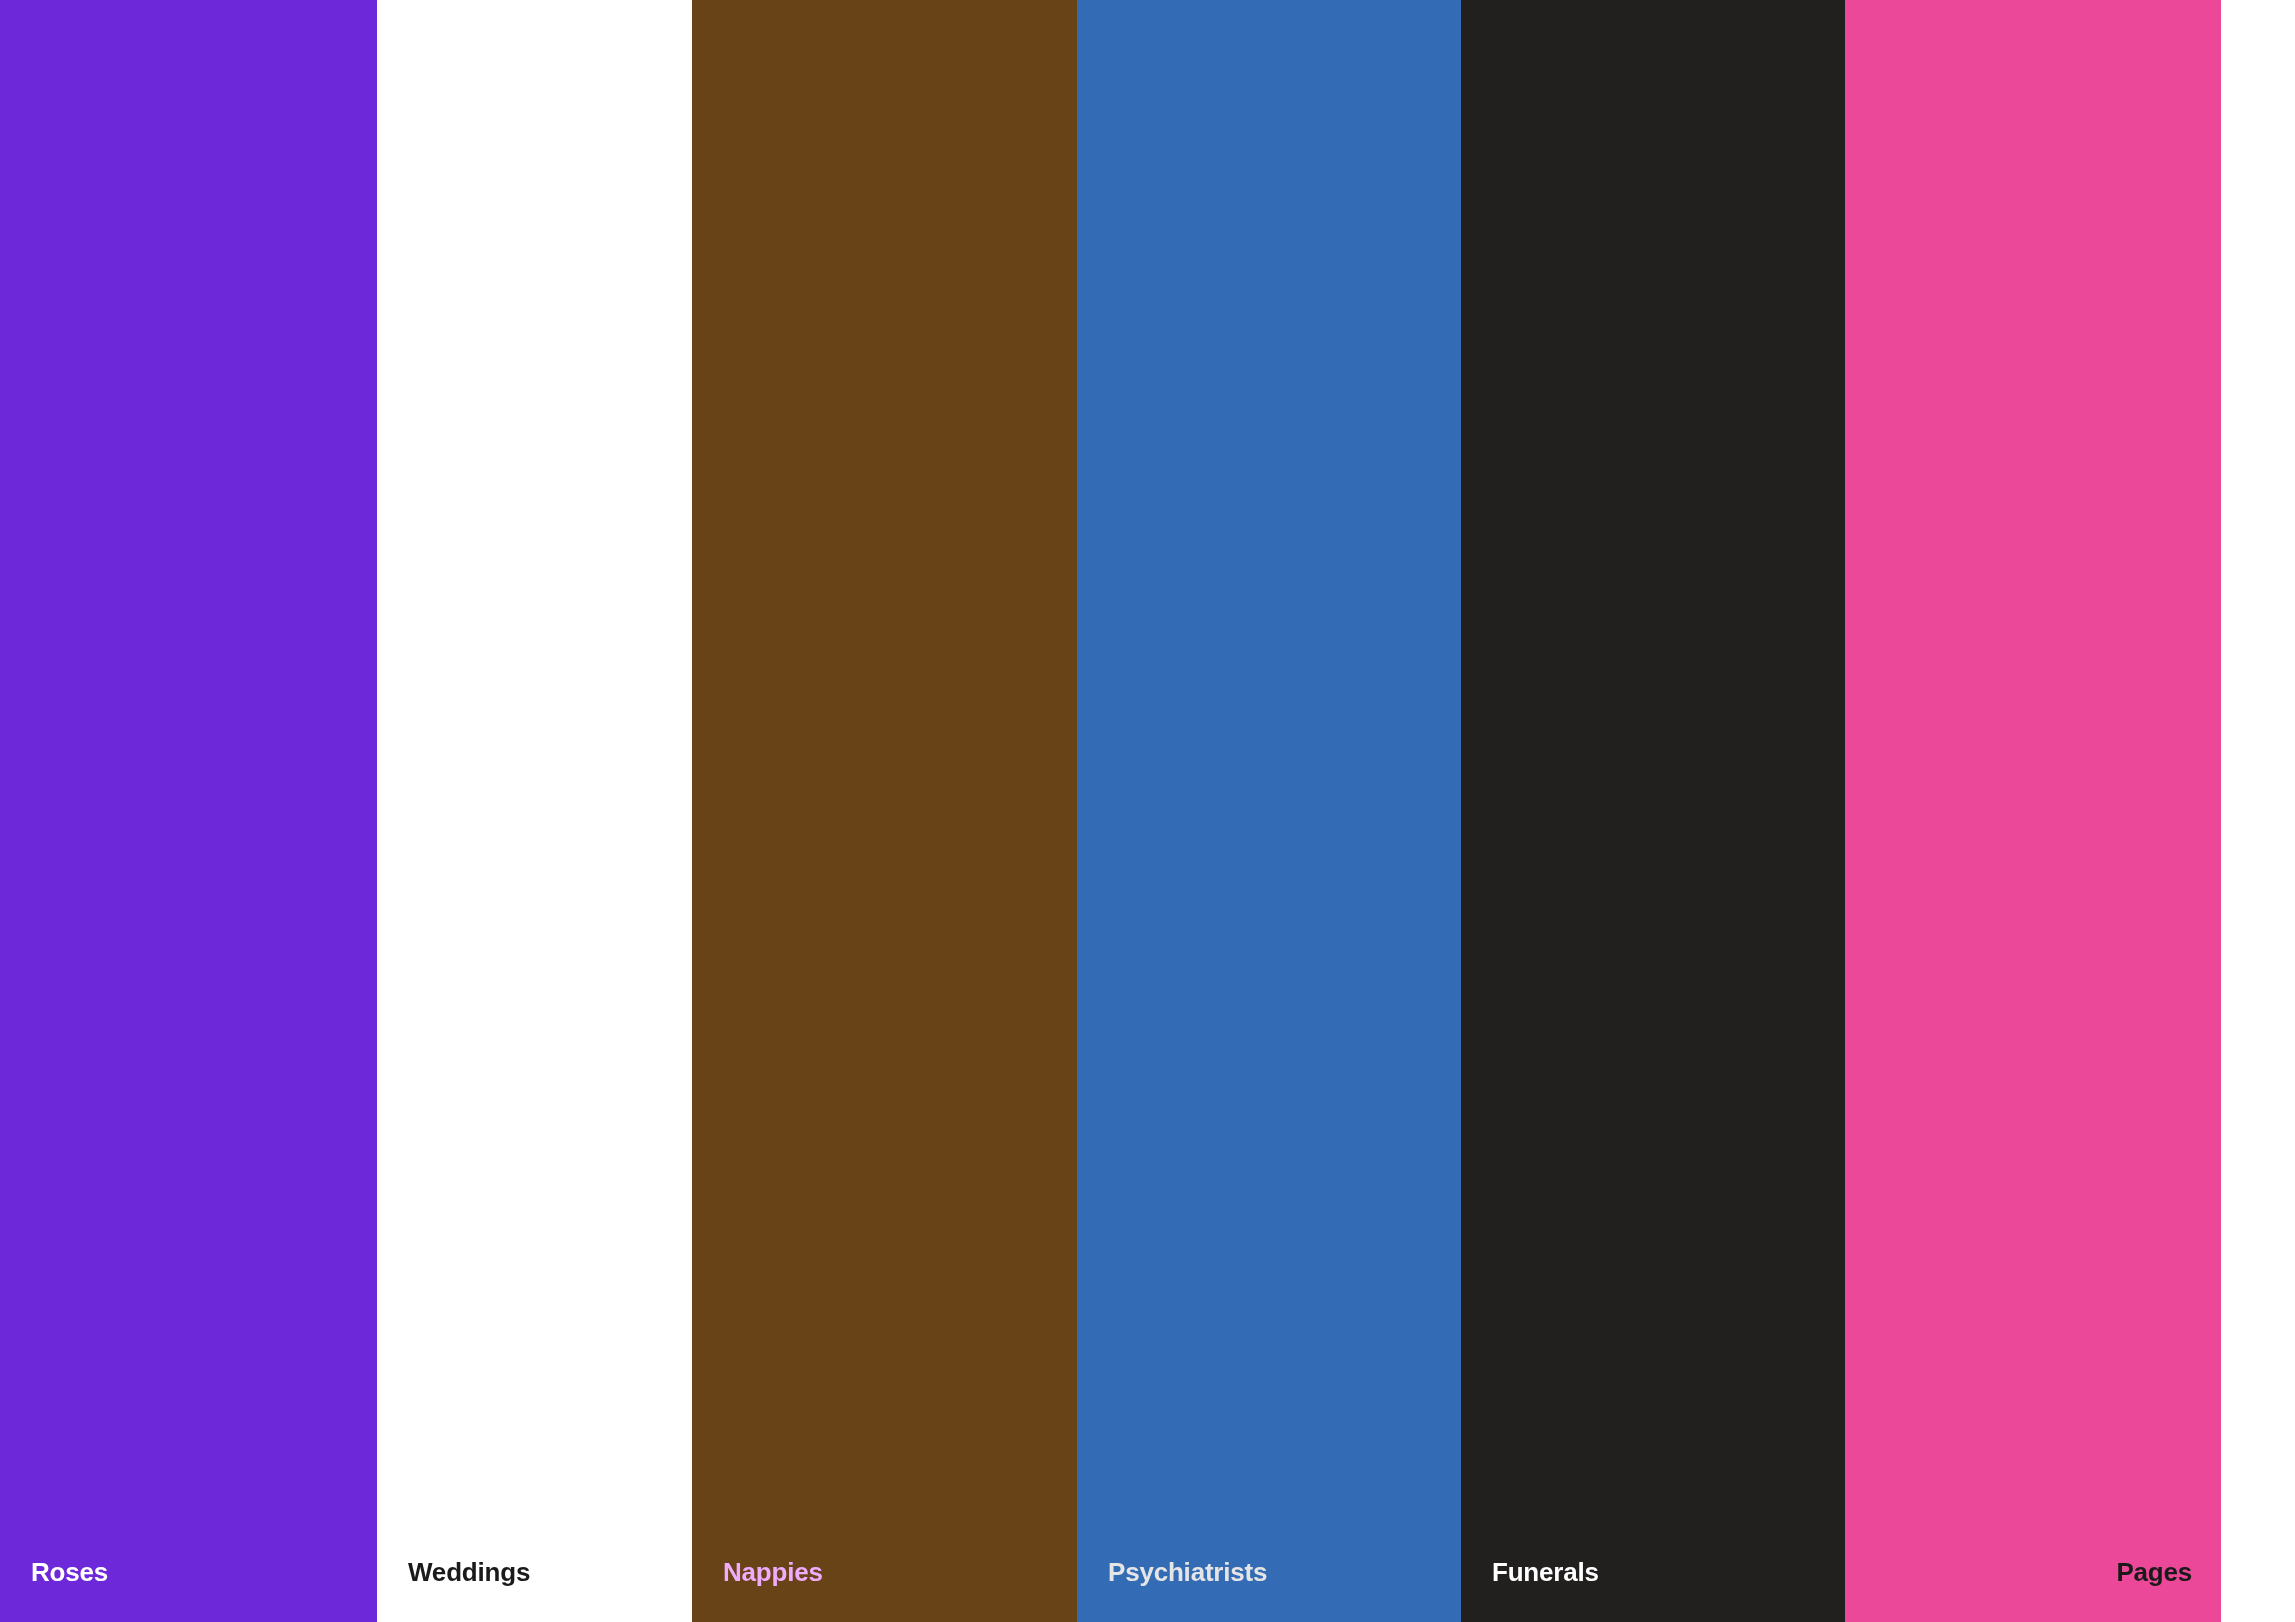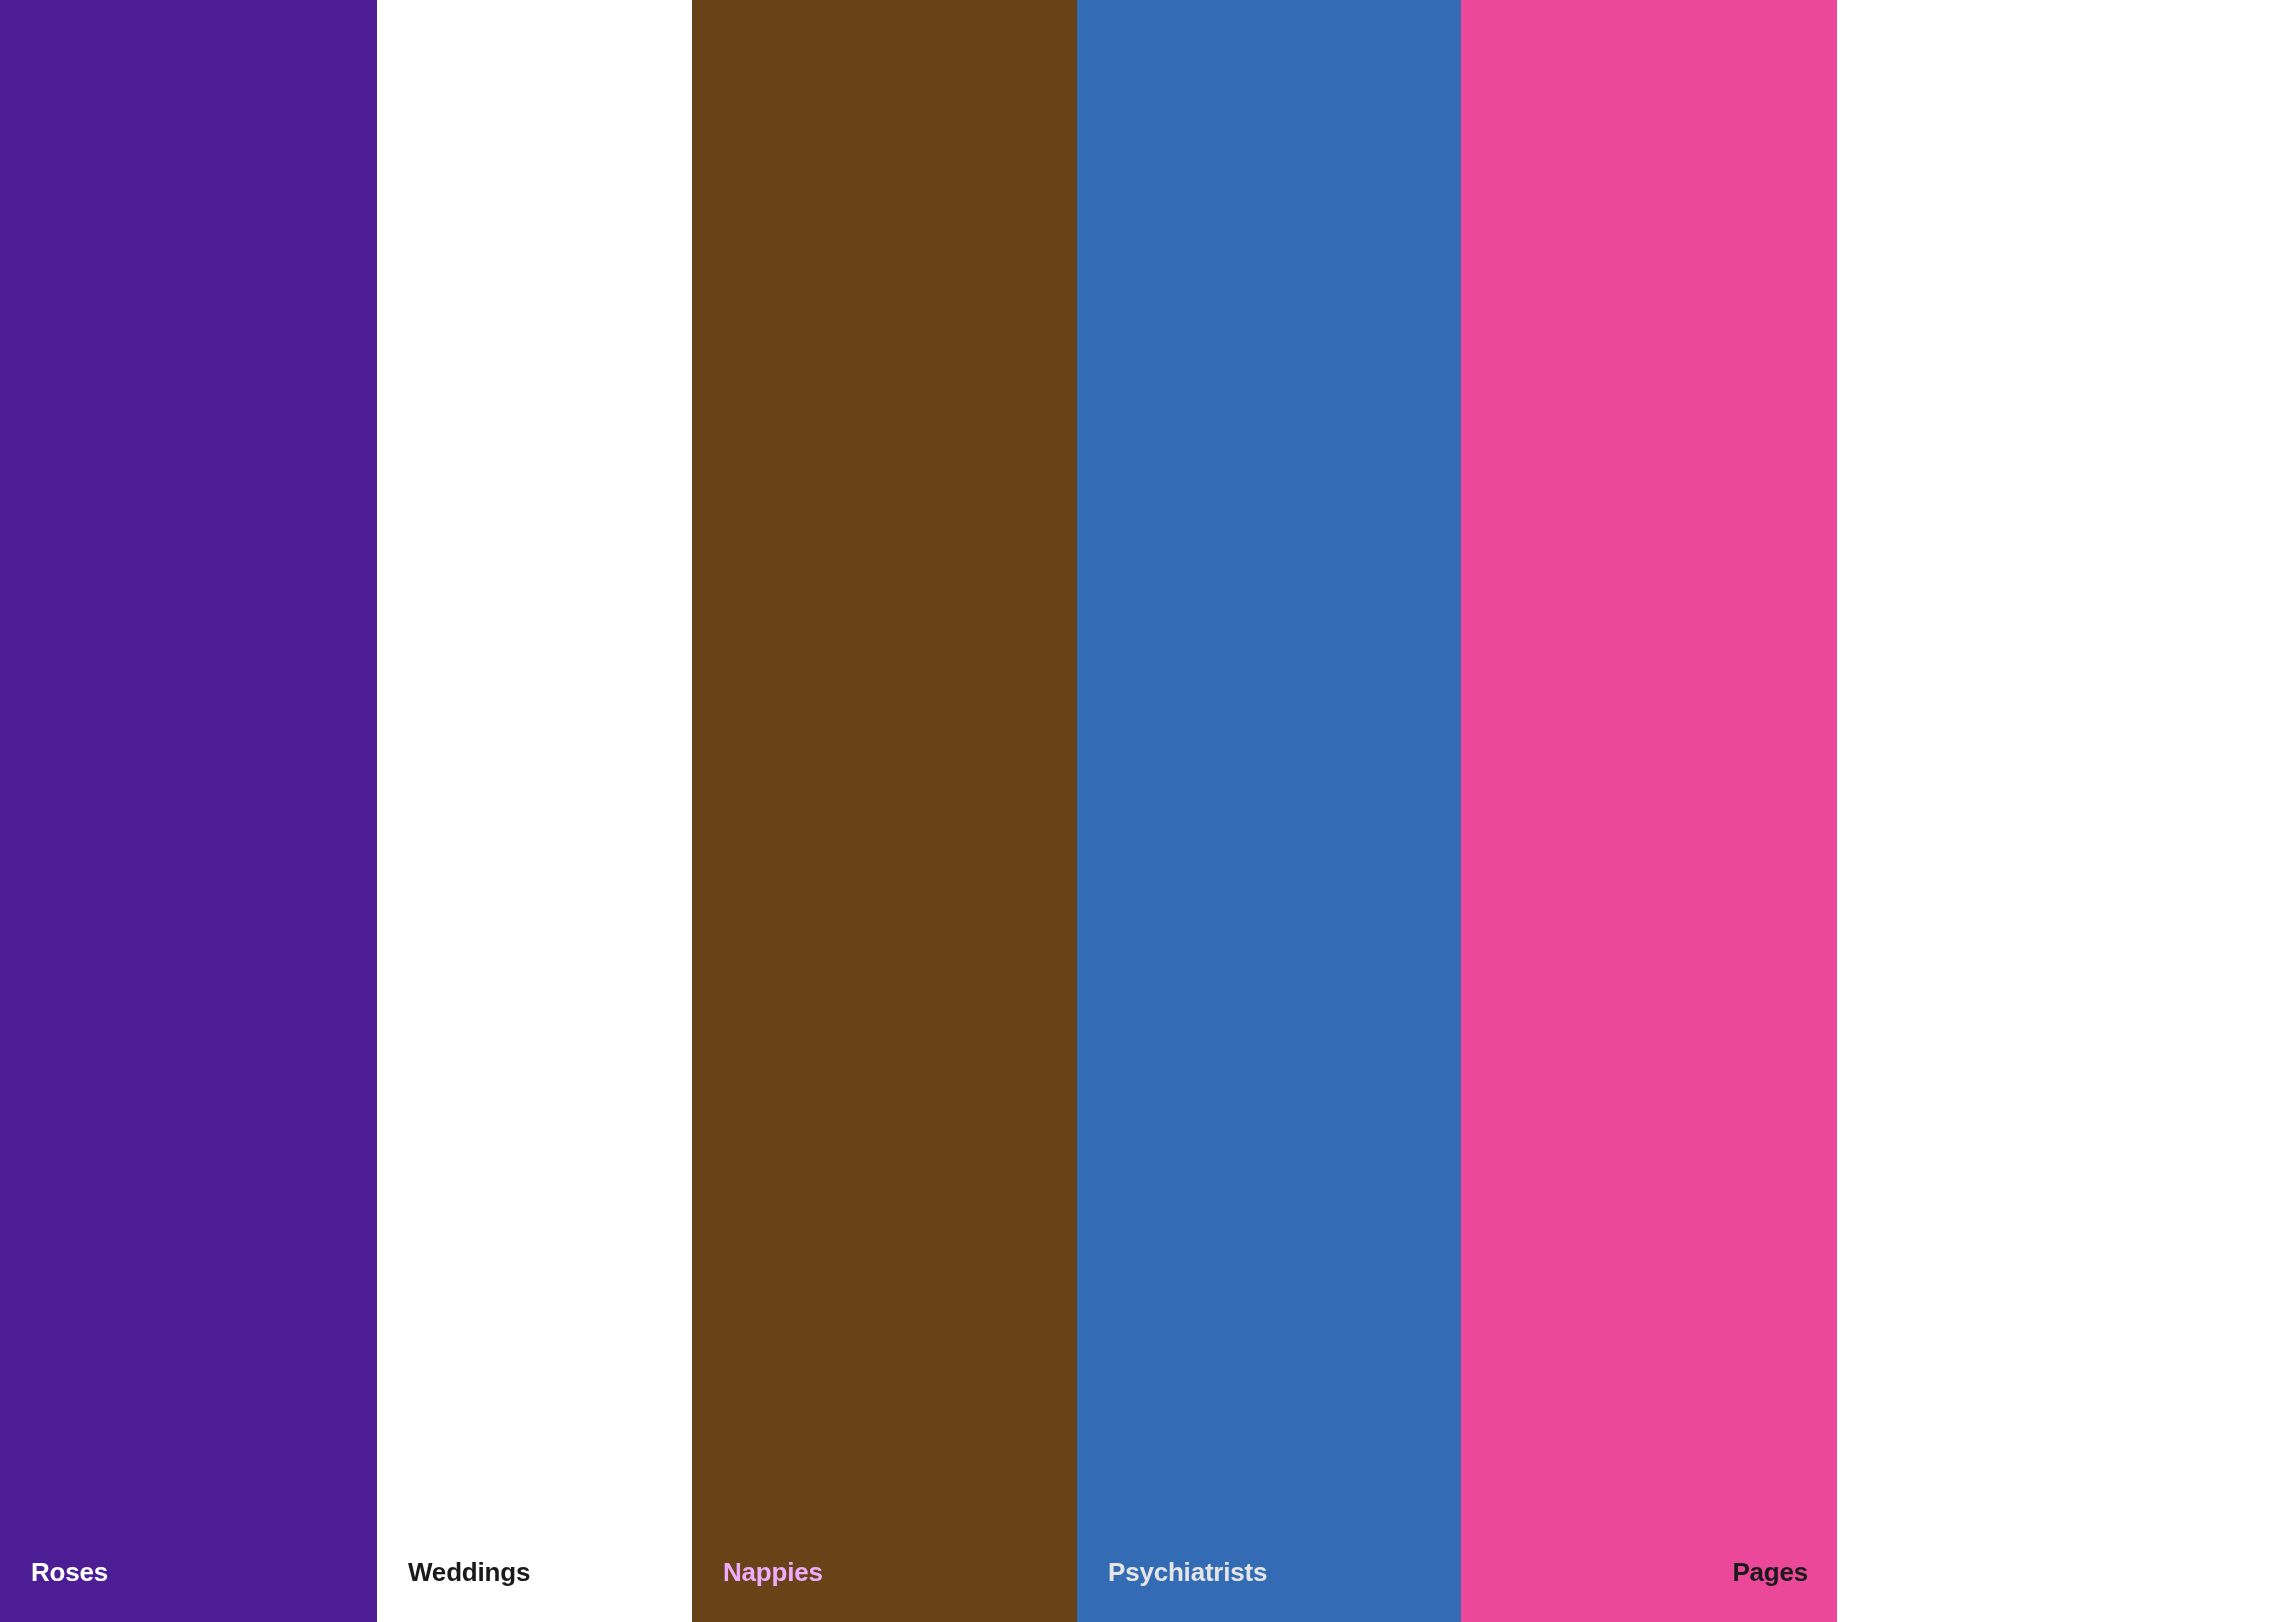--- a/index.html
+++ b/index.html
@@ -41,29 +41,32 @@
     user-select: none;
   }
 
   .band-label.align-left  { text-align: left;  padding-left: 31px;  padding-right: 15.3px; }
   .band-label.align-right { text-align: right; padding-right: 29px; padding-left: 15.3px; }
 </style>
 </head>
 <body style="background: rgb(255, 255, 255);">
 
 <div id="color-band-strip" style="width: 2295px; height: 1622px;">
-    <div class="color-band" style="background: #4c1d95; width: 377px;">
+    <div class="color-band" style="background: #6d28d9; width: 377px;">
       <div class="band-label align-left" style="color: rgb(255, 255, 255);">Roses</div>
     </div>
     <div class="color-band" style="background: rgb(255, 255, 255); width: 315px;">
       <div class="band-label align-left" style="color: rgb(26, 26, 26);">Weddings</div>
     </div>
     <div class="color-band" style="background: rgb(104, 67, 24); width: 385px;">
       <div class="band-label align-left" style="color: #f0abfc;">Nappies</div>
     </div>
     <div class="color-band" style="background: rgb(51, 108, 180); width: 384px;">
       <div class="band-label align-left" style="color: #e5e5e5;">Psychiatrists</div>
     </div>
+    <div class="color-band" style="background: rgb(34, 31, 31); width: 384px;">
+      <div class="band-label align-left" style="color: rgb(255, 255, 255);">Funerals</div>
+    </div>
     <div class="color-band" style="background: #ec4899; width: 376px;">
       <div class="band-label align-right" style="color: rgb(26, 26, 26);">Pages</div>
     </div>
   </div>
 
 
 </body></html>

